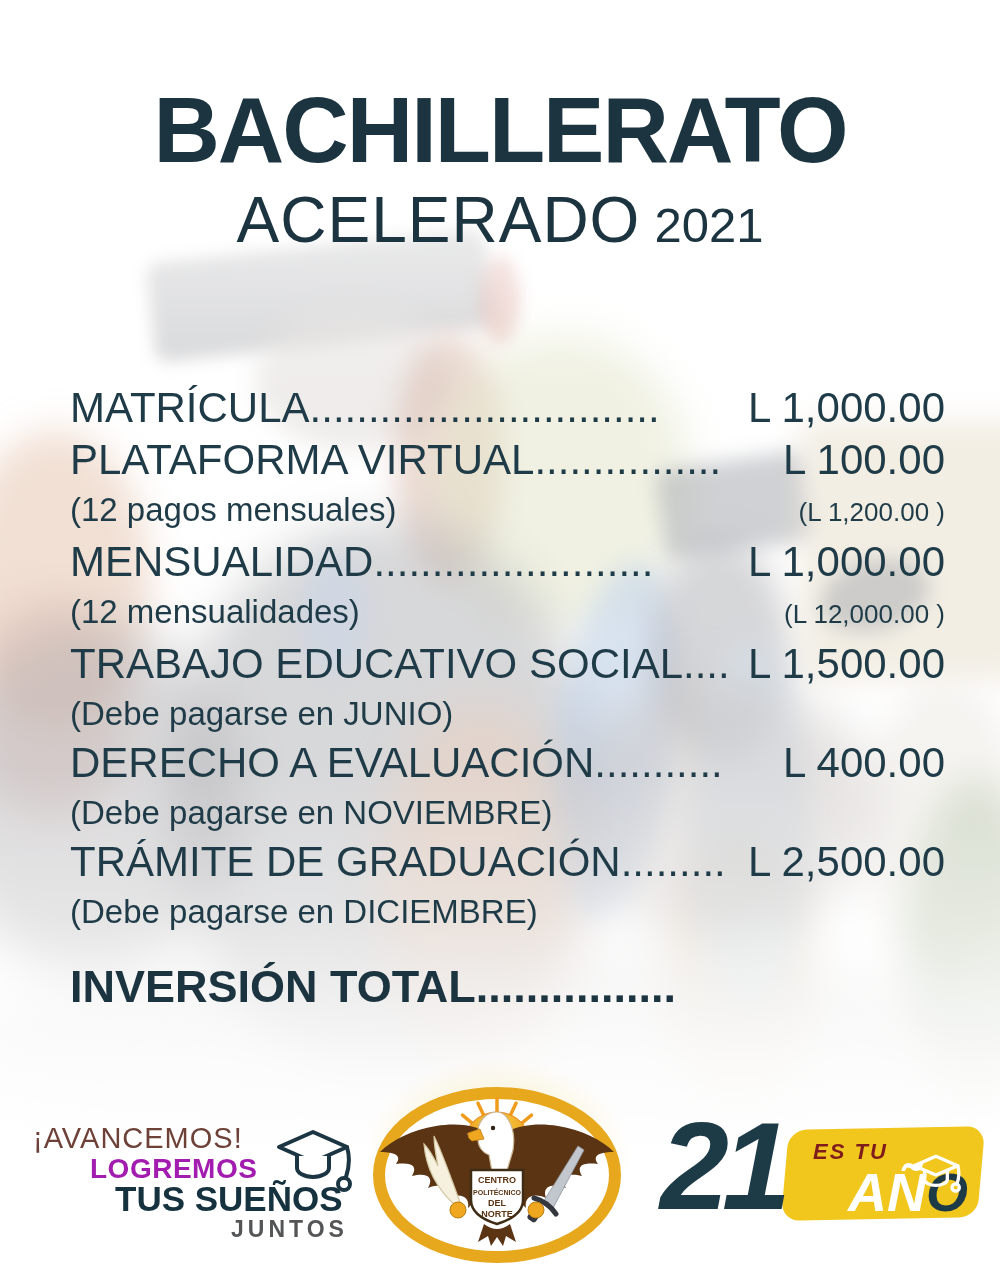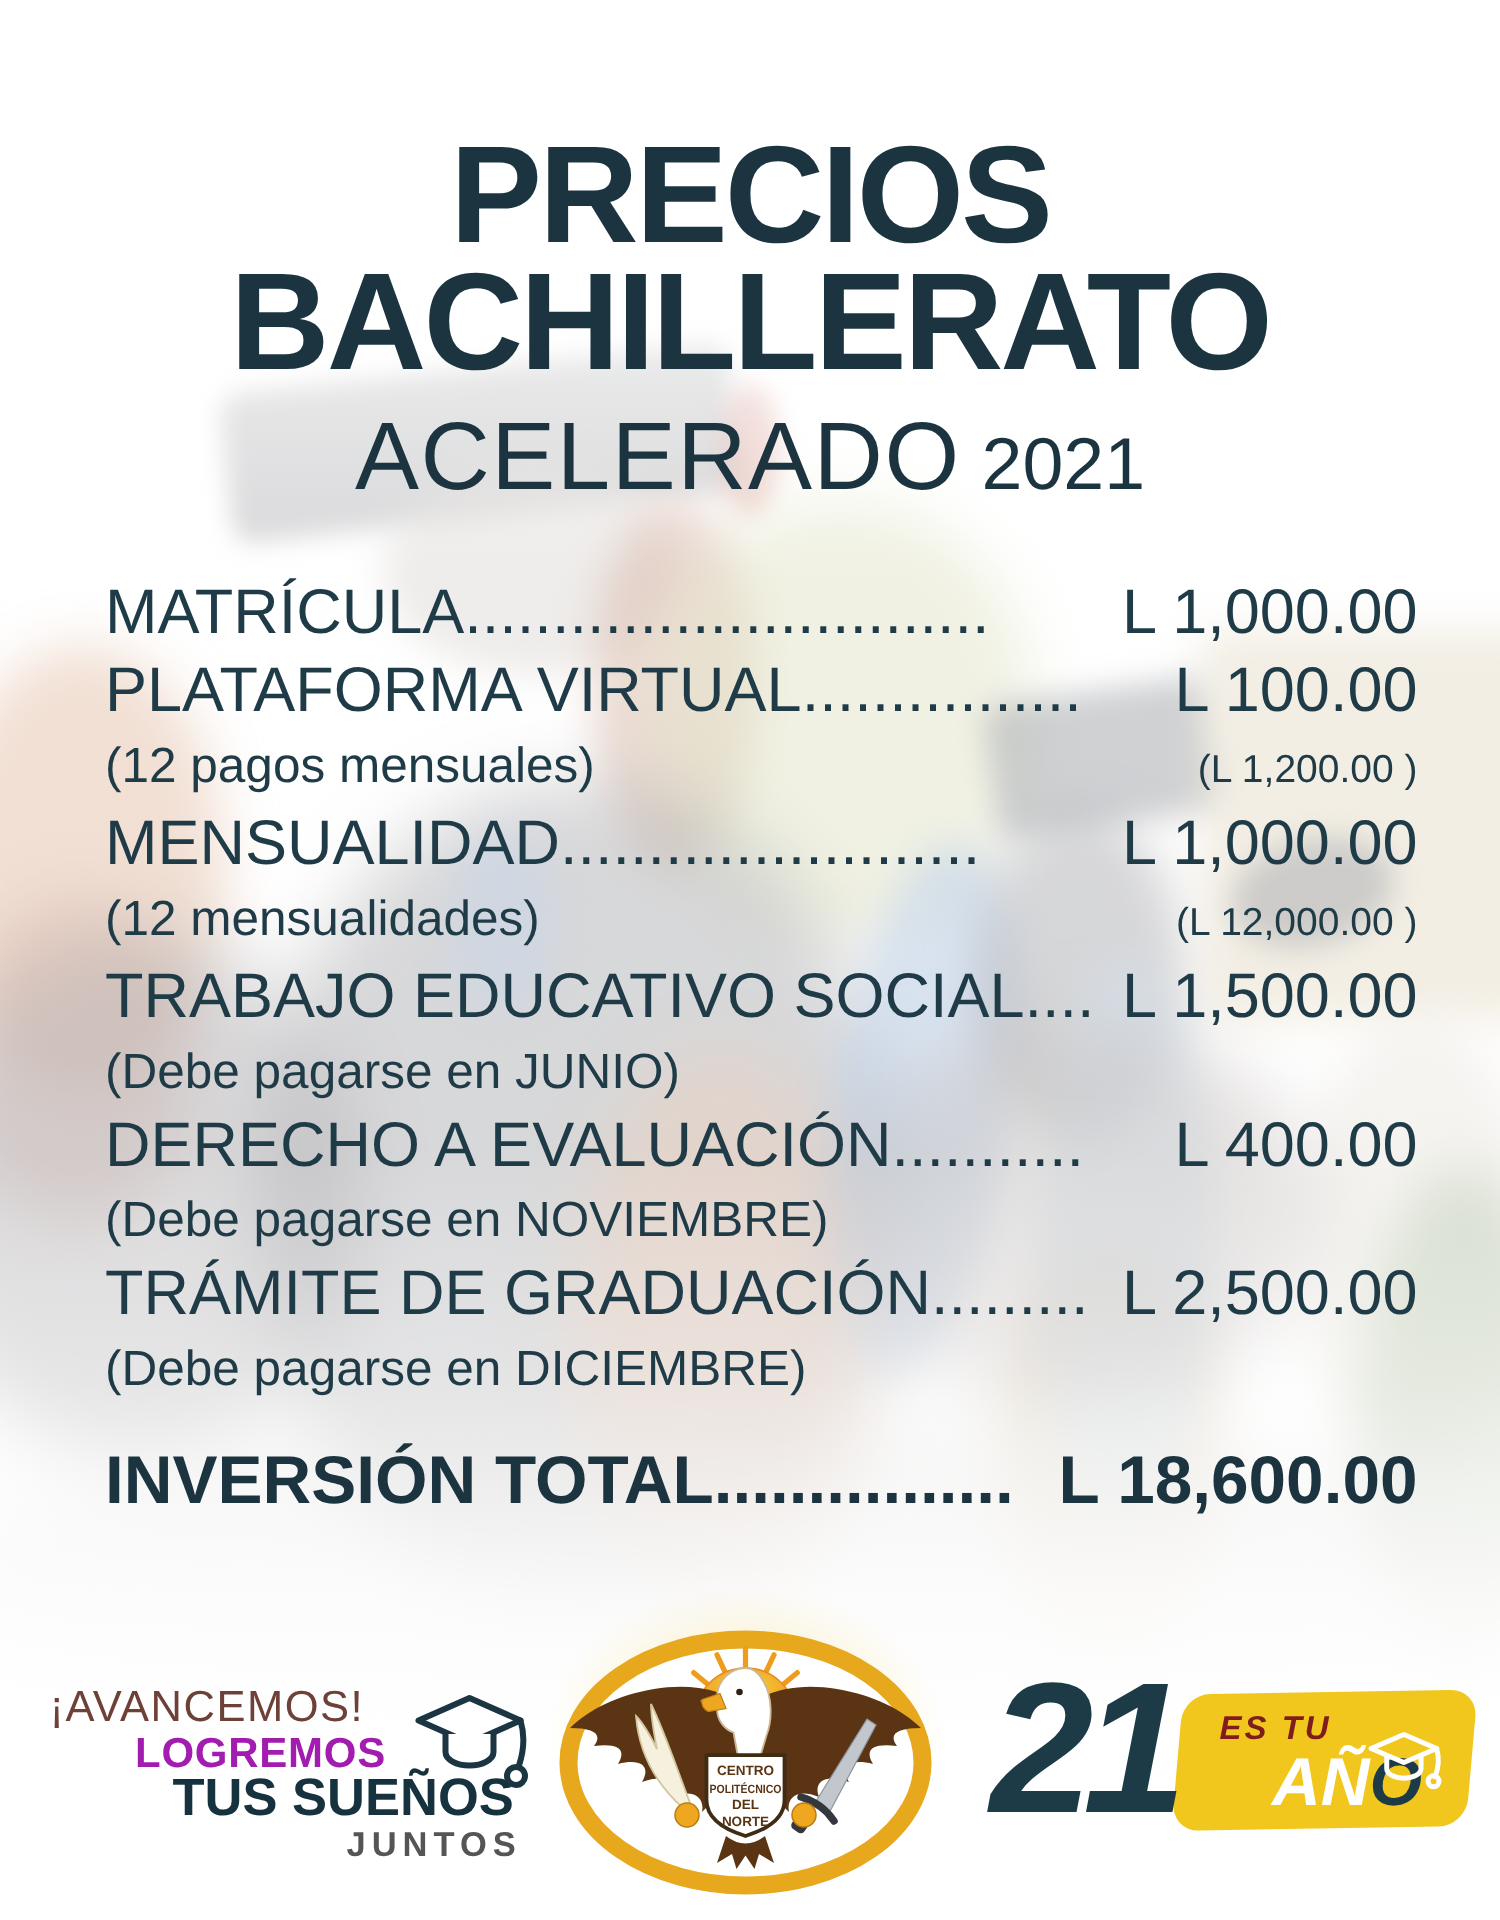--- a/index.html
+++ b/index.html
@@ -69,21 +69,21 @@
   .sl2{left:90px;top:1153px;font-size:28px;font-weight:800;letter-spacing:.5px;color:#a21caf;}
   .sl3{left:115px;top:1179px;font-size:35px;font-weight:800;color:#16323e;}
   .sl4{left:231px;top:1216px;font-size:23px;font-weight:700;letter-spacing:4px;color:#545557;}
   .cap-left{position:absolute;left:276px;top:1128px;width:76px;height:86px;z-index:5;}
   .logo{position:absolute;left:372px;top:1086px;width:250px;height:178px;z-index:4;}
   .logo text{font-family:"Liberation Sans",sans-serif;font-weight:700;fill:#5a3413;}
   .year-block{position:absolute;left:660px;top:1112px;width:336px;height:130px;z-index:4;}
   .y21{position:absolute;left:0;top:-8px;font-size:124px;line-height:1;font-weight:800;font-style:italic;letter-spacing:-7px;color:#1d3a47;z-index:6;}
   .badge-shape{position:absolute;left:125px;top:16px;width:196px;height:91px;background:#f2c71d;border-radius:18px;transform:skewX(-6deg) rotate(-1deg);z-index:4;}
   .badge-estu{position:absolute;left:153px;top:27px;font-size:22px;font-weight:700;font-style:italic;letter-spacing:2px;color:#7f1d1d;z-index:5;}
-  .badge-ano{position:absolute;left:188px;top:53px;font-size:45px;line-height:1;font-weight:800;font-style:italic;color:#ffffff;z-index:5;}
+  .badge-ano{position:absolute;left:188px;top:53px;font-size:54px;line-height:1;font-weight:800;font-style:italic;color:#ffffff;z-index:5;}
   .badge-ano .dark-o{color:#1d3a47;}
   .o-cap{position:absolute;left:252px;top:42px;width:52px;height:40px;z-index:7;}
 </style>
 </head>
 <body>
 
 <div class="poster">
 
   <div class="bg" aria-hidden="true">
     <div class="bb b1"></div>
@@ -106,21 +106,20 @@
     <div class="bb b18"></div>
     <div class="bb b19"></div>
     <div class="bb b20"></div>
     <div class="bb b21"></div>
     <div class="bb b22"></div>
   </div>
   <div class="bg-overlay"></div>
   <div class="sun-glow"></div>
 
   <header class="title">
-    <div class="big">PRECIOS</div>
     <div class="big">BACHILLERATO</div>
     <div class="subtitle">
       <span class="sub-main">ACELERADO</span><span class="sub-year">2021</span>
     </div>
   </header>
 
   <main class="list">
     <div class="row main">
       <span class="lbl">MATRÍCULA..............................</span>
       <span class="val">L 1,000.00</span>
@@ -160,21 +159,20 @@
     <div class="row main">
       <span class="lbl">TRÁMITE DE GRADUACIÓN.........</span>
       <span class="val">L 2,500.00</span>
     </div>
     <div class="row note">
       <span class="lbl">(Debe pagarse en DICIEMBRE)</span>
       <span class="val"></span>
     </div>
     <div class="row total">
       <span class="lbl">INVERSIÓN TOTAL................</span>
-      <span class="val">L 18,600.00</span>
     </div>
   </main>
 
   <div class="slogan sl1">¡AVANCEMOS!</div>
   <div class="slogan sl2">LOGREMOS</div>
   <div class="slogan sl3">TUS SUEÑOS</div>
   <div class="slogan sl4">JUNTOS</div>
 
   <svg class="cap-left" viewBox="0 0 76 86" fill="none" stroke="#1b3642" stroke-width="4" stroke-linejoin="round" stroke-linecap="round">
     <polygon points="37,4 71,19 37,34 3,19" fill="#ffffff"></polygon>

